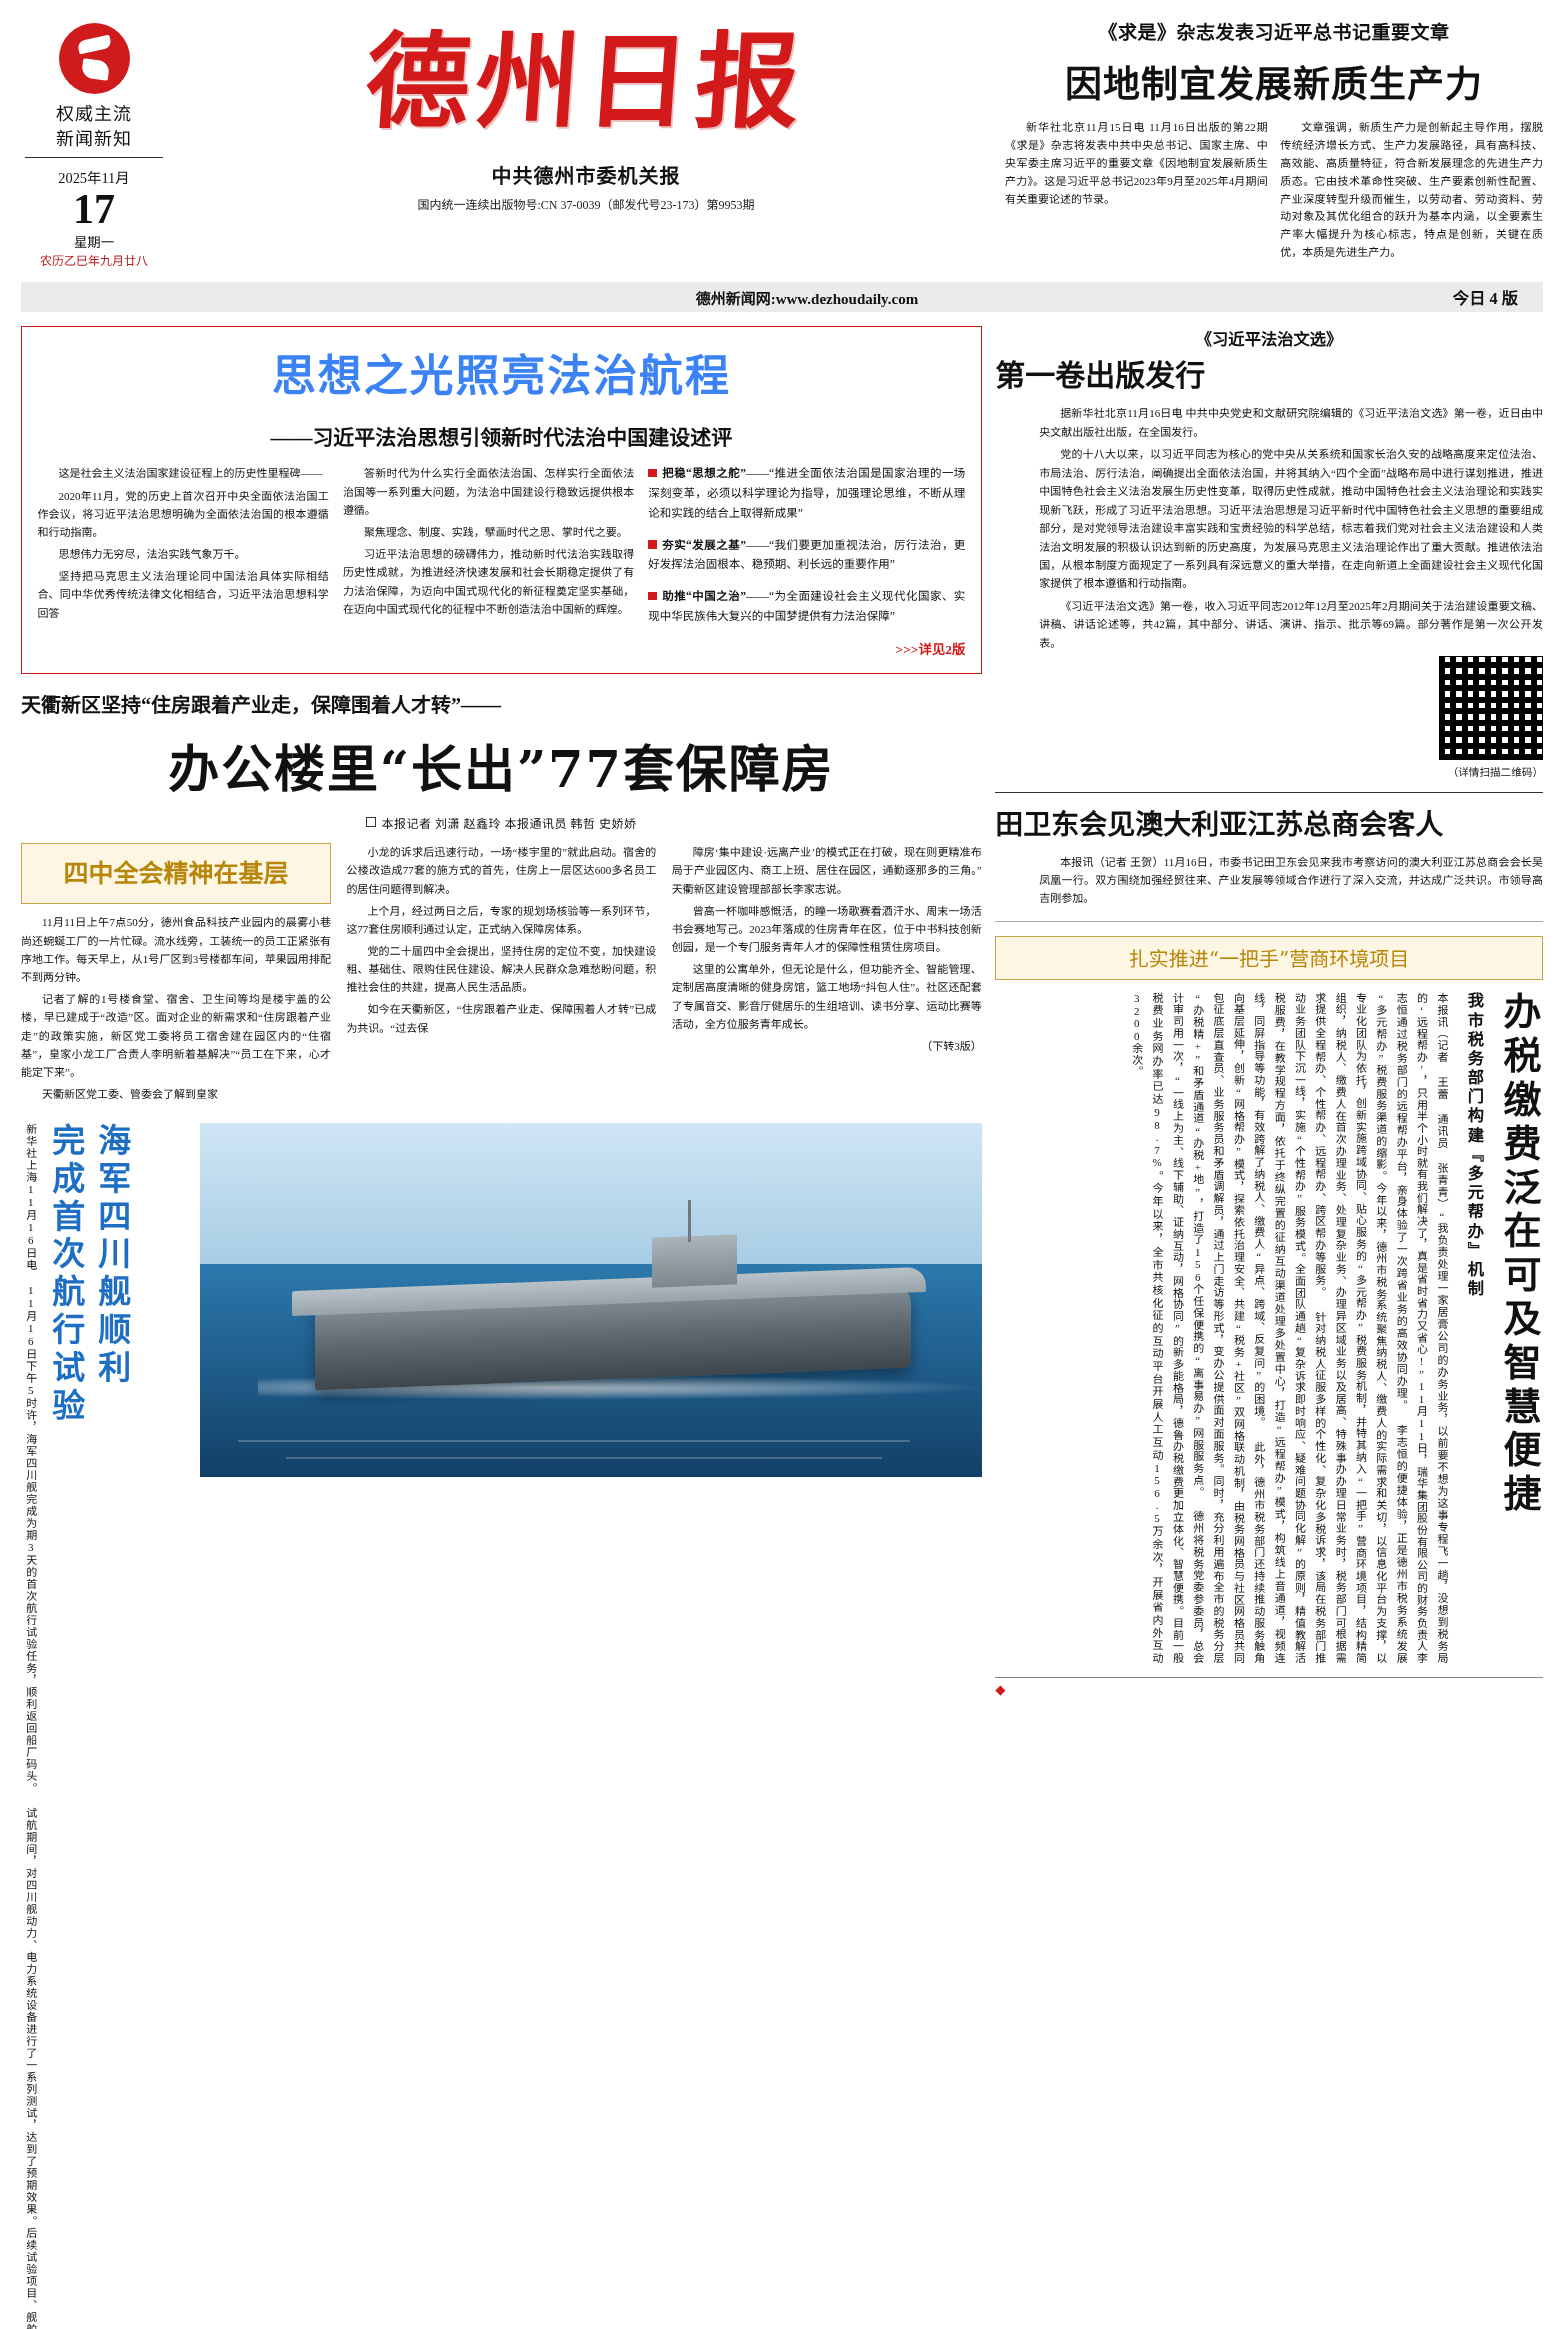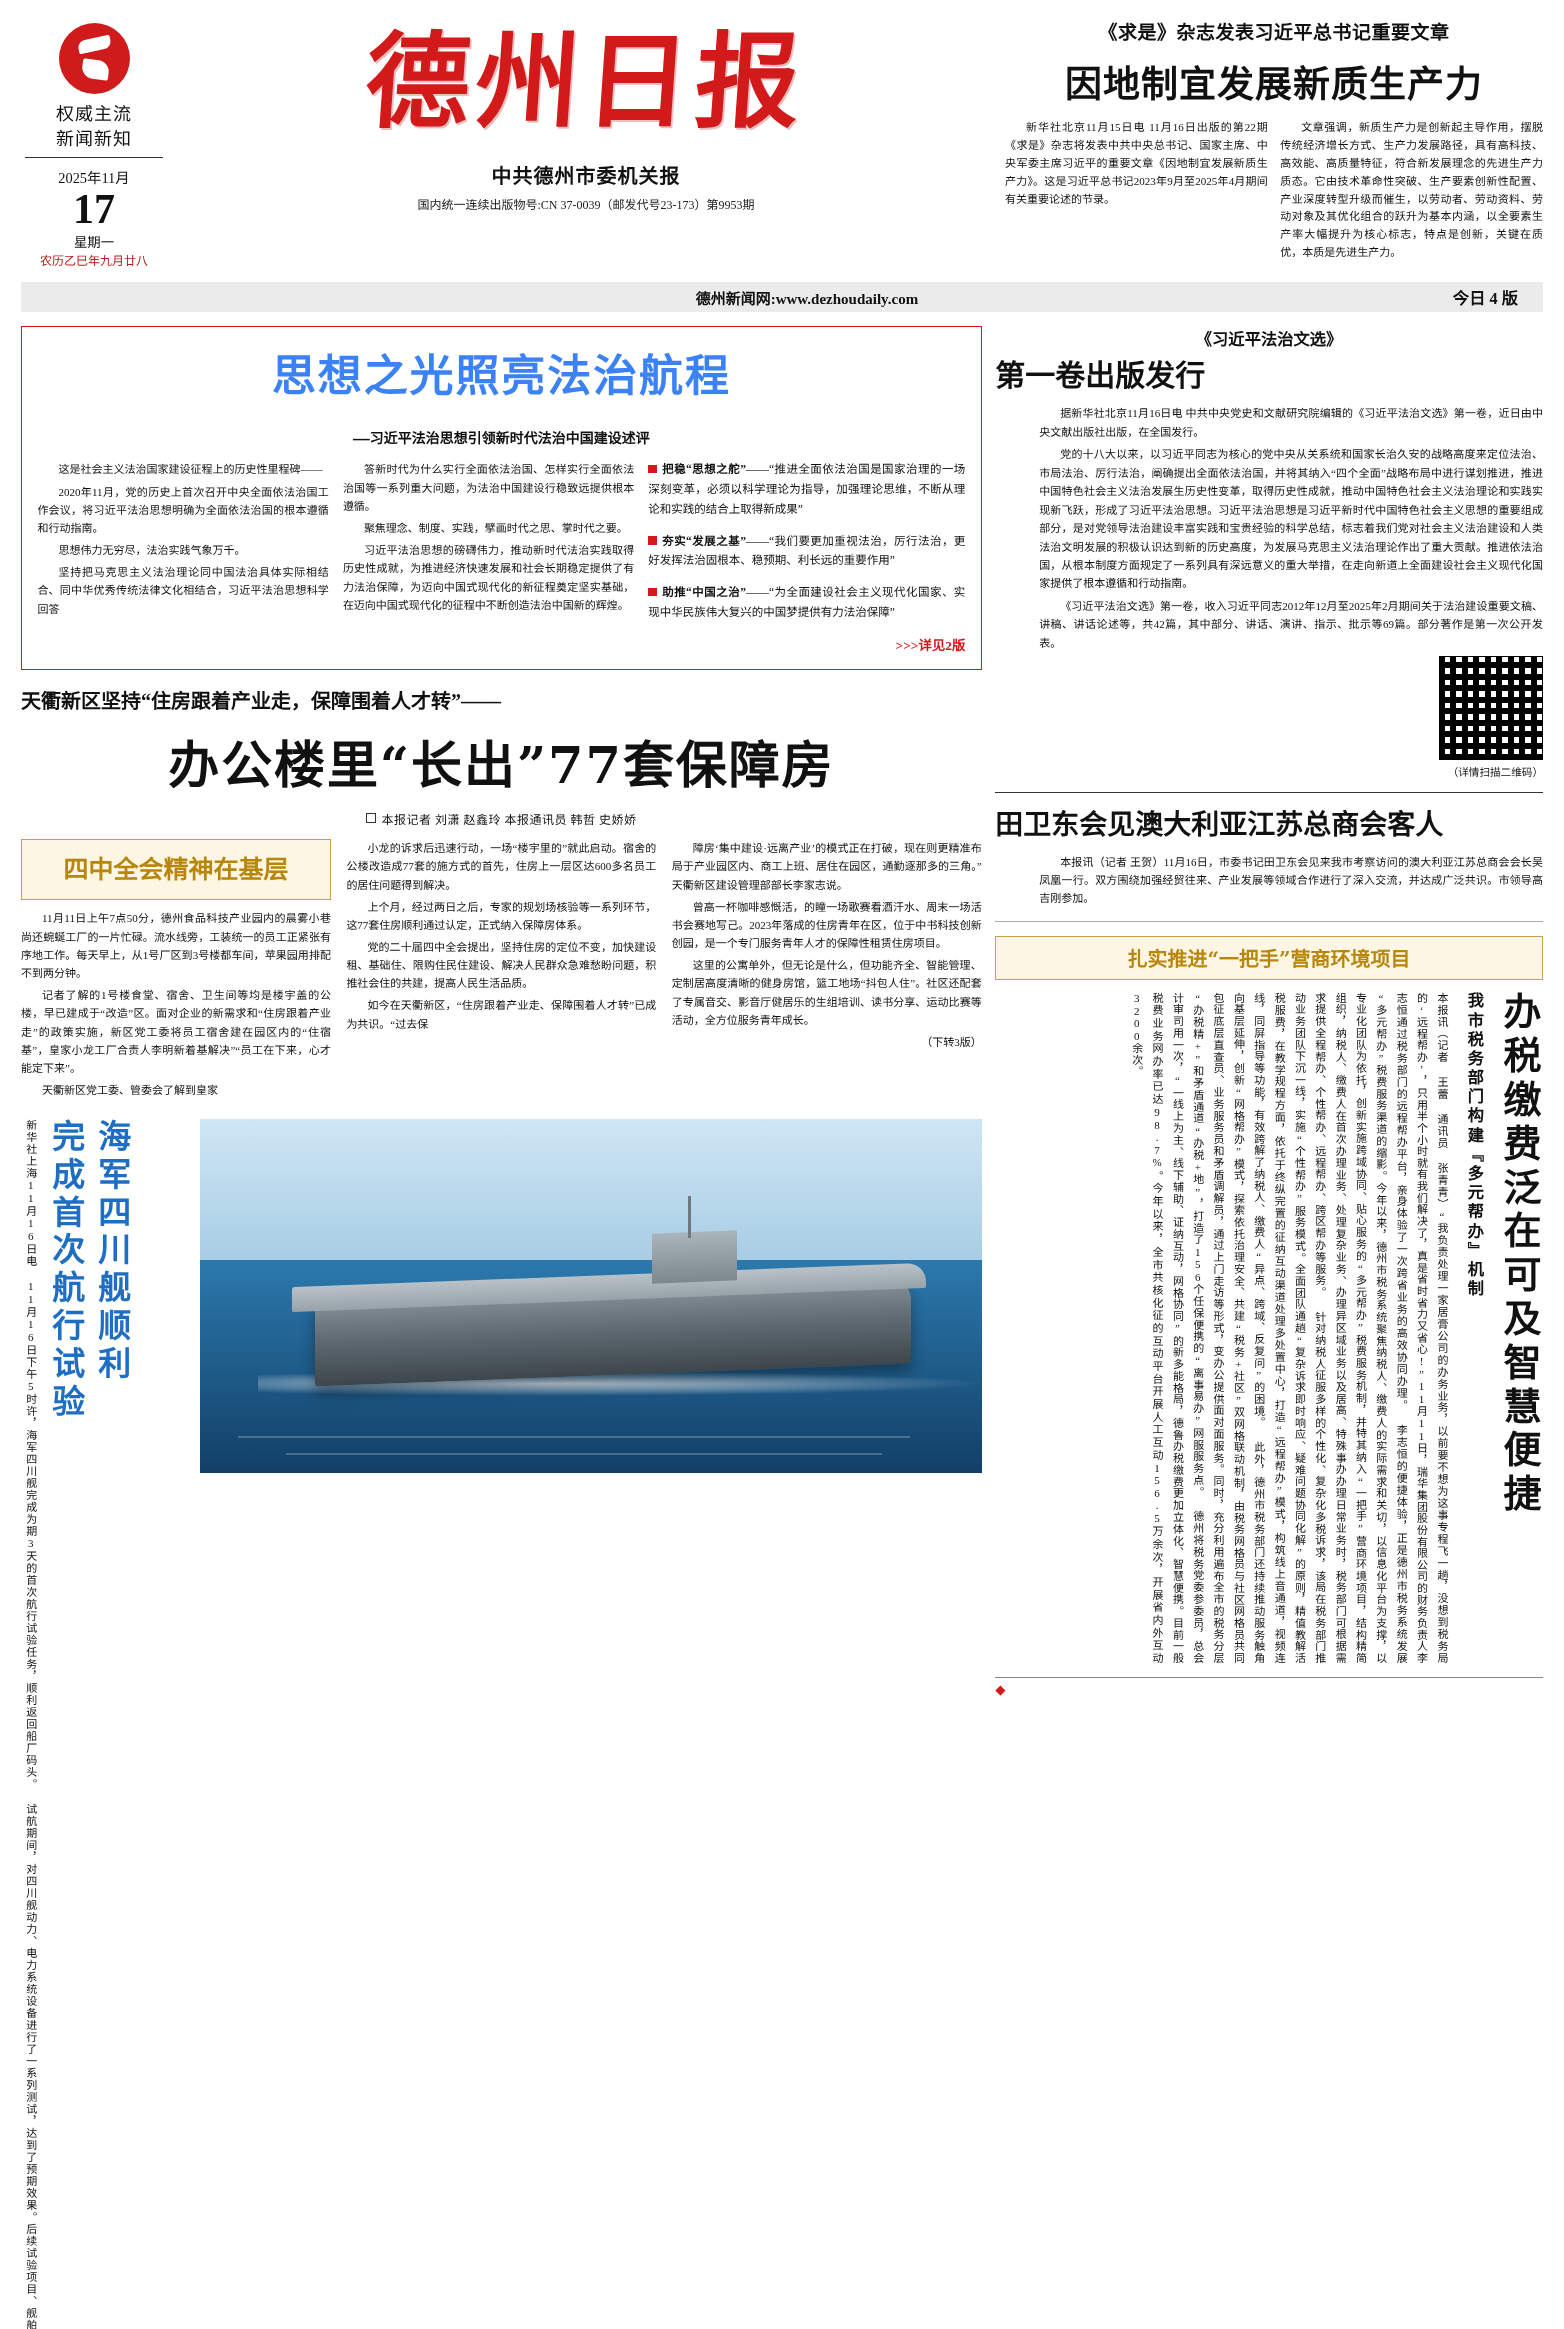--- a/index.html
+++ b/index.html
@@ -68,21 +68,21 @@
   .content { display: flex; gap: 13.4px; margin-top: 13.4px; }
   .col-main { width: 961px; }
   .col-right { width: 548px; }
 
   
   .leadbox { border: 1.9px solid #d21a1a; padding: 13.4px 15.4px 11.5px 15.4px; }
   .lead-title {
     text-align: center; font-size: 44px; font-weight: 700; color: #3b82f6;
     font-family: "DejaVu Serif", serif; letter-spacing: 1.9px;
   }
-  .lead-sub { text-align: center; font-size: 14px; margin-top: 23px; font-weight: 700; font-family: Liberation Mono, monospace; }
+  .lead-sub { text-align: center; font-size: 21px; margin-top: 17px; font-weight: 700; }
   .lead-body { display: flex; gap: 14px; margin-top: 13.4px; }
   .lead-body .lb-col { flex: 1; font-size: 11px; line-height: 1.66; text-align: justify; }
   .lead-body .lb-col p { text-indent: 21px; margin-bottom: 3.8px;}
   .lead-bullets { width: 317px; font-size: 11.5px; line-height: 1.7; }
   .lead-bullets .bl { margin-bottom: 12.5px; text-align: justify; }
   .lead-bullets .bl b { font-weight: 700; }
   .bullet-sq { display:inline-block; width: 8.6px; height: 8.6px; background:#d21a1a; margin-right:4.8px; }
   .seemore { text-align: right; color: #d21a1a; font-size: 13.4px; font-weight: 700; margin-top: 5.8px; }
 
   
@@ -157,21 +157,21 @@
       repeating-linear-gradient(0deg, #000 0 5.8px, #fff 5.8px 11.5px);
       background-blend-mode: multiply; margin-left: auto; }
   .qr-cap { text-align:right; font-size: 10.6px; margin-top:3.8px; }
   .hr-d { border-top: 1px solid #aaa; margin: 13.4px 0; }
   .hr-thick { border-top: 1.9px solid #333; margin: 13.4px 0; }
 
   .r-title2 { font-size: 28px; font-weight: 700; line-height: 1.3; font-family:"DejaVu Serif", serif;}
 
   .goldbar {
     border: 1.9px solid #c8a24a; background:#fdf6e3; text-align:center;
-    padding: 6.7px 3.8px; font-size: 20px; font-weight:700; color:#b8860b;
+    padding: 6.7px 3.8px; font-size: 20px; font-weight:400; color:#b8860b;
     font-family:"DejaVu Serif", serif;
   }
   .vert-wrap { display:flex; gap: 9.6px; margin-top: 11.5px; height: 672px; }
   .vert-title {
     writing-mode: vertical-rl; text-orientation: upright;
     font-size: 38px; font-weight: 700; letter-spacing: 5.8px; line-height: 1.25;
     font-family:"DejaVu Serif", serif; order: 2;
   }
   .vert-sub {
     writing-mode: vertical-rl; text-orientation: upright;

